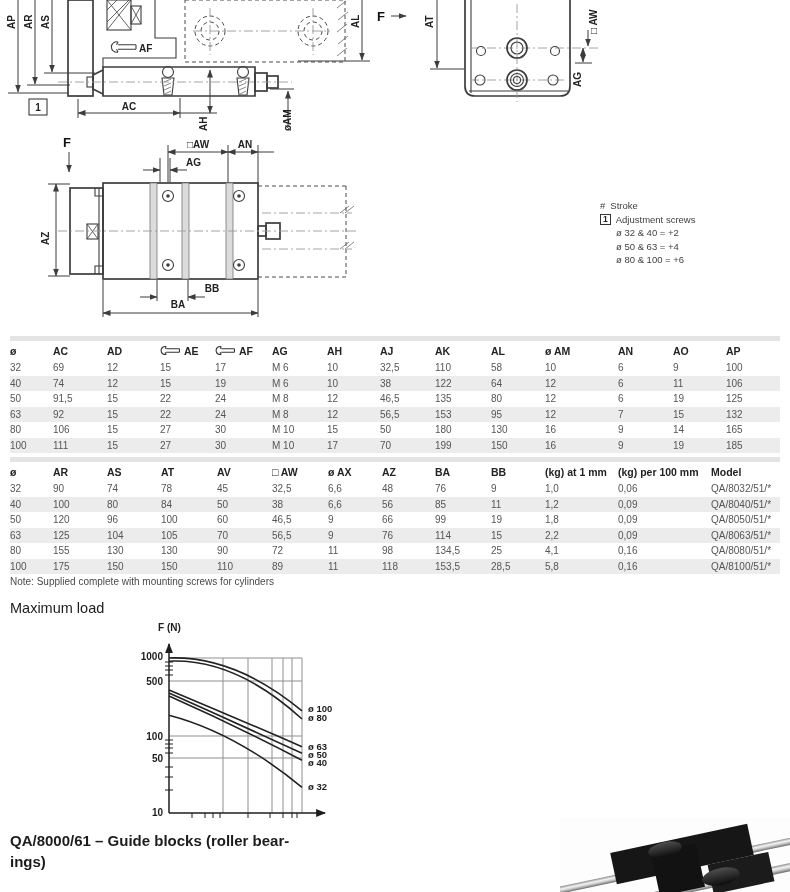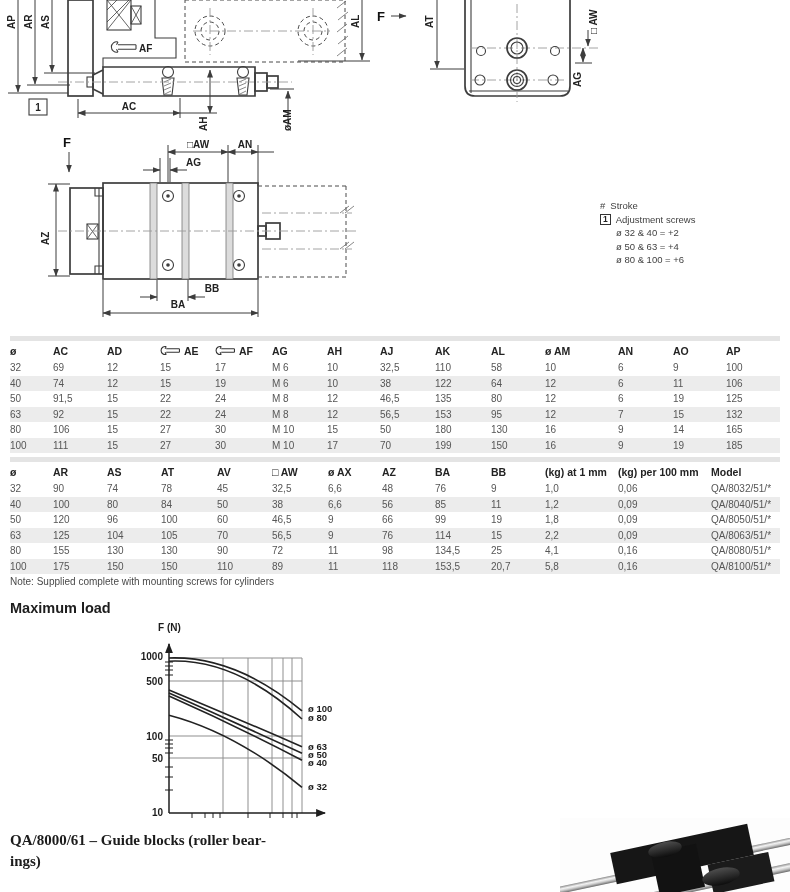--- a/index.html
+++ b/index.html
@@ -28,24 +28,24 @@
   table.dims{position:absolute;left:10px;width:770px;border-collapse:collapse;table-layout:fixed;
              border-top:5px solid #e4e4e4;}
   table.dims th{font-size:10.5px;font-weight:bold;color:#232323;text-align:left;height:19px;
                 vertical-align:middle;padding:0;white-space:nowrap;}
   table.dims td{font-size:10px;color:#565656;height:15.5px;padding:0;vertical-align:middle;white-space:nowrap;}
   table.dims tbody tr:nth-child(even){background:#ececec;}
   #table1{top:336px;} #table2{top:457px;}
   .wr-ic{vertical-align:-1px;margin-right:3px;}
   
   #footnotes{left:10px;top:575px;font-size:10px;line-height:13px;color:#4a4a4a;}
-  #maxload-heading{left:10px;top:600px;font-size:14.5px;font-weight:bold;color:#1d1d1d;}
+  #maxload-heading{left:10px;top:600px;font-size:14.5px;font-weight:normal;color:#1d1d1d;}
   #guide-heading{left:10px;top:830px;width:430px;font-size:15px;font-weight:bold;
                  line-height:21px;color:#1c1c1c;}
-  #guide-heading span{display:block;font-family:Liberation Serif, serif;}
+  #guide-heading span{display:block;}
   
   #chart-svg{left:100px;top:615px;}
   .grid{stroke:#8f8f8f;stroke-width:1;fill:none;}
   .axis{stroke:#1e1e1e;stroke-width:1.5;fill:none;}
   .tick{stroke:#1e1e1e;stroke-width:1;fill:none;}
   .curve{stroke:#222;stroke-width:1.6;fill:none;}
   .ctick{font:bold 10px "Liberation Sans",sans-serif;fill:#1d1d1d;}
   .clab{font:bold 9.5px "Liberation Sans",sans-serif;fill:#1d1d1d;}
   
   #photo{left:560px;top:818px;width:230px;height:74px;overflow:hidden;background:#fdfdfd;}
@@ -493,21 +493,21 @@
       <tr>
         <td>100</td>
         <td>175</td>
         <td>150</td>
         <td>150</td>
         <td>110</td>
         <td>89</td>
         <td>11</td>
         <td>118</td>
         <td>153,5</td>
-        <td>20,7</td>
+        <td>28,5</td>
         <td>5,8</td>
         <td>0,16</td>
         <td>QA/8100/51/*</td>
       </tr>
     </tbody>
   </table>
 
 <div id="footnotes" class="abs">
   <div>Note: Supplied complete with mounting screws for cylinders</div>
 </div>

